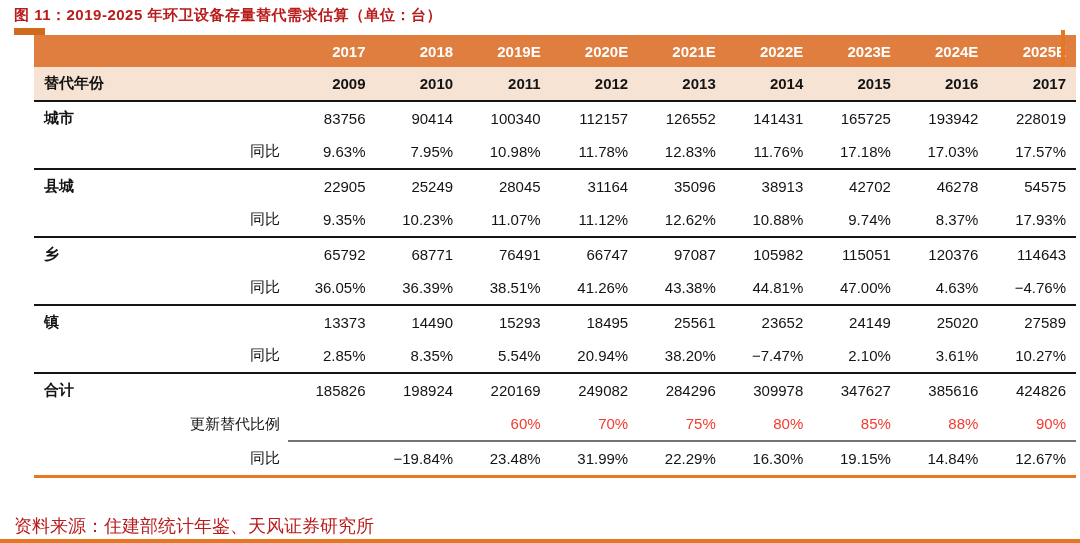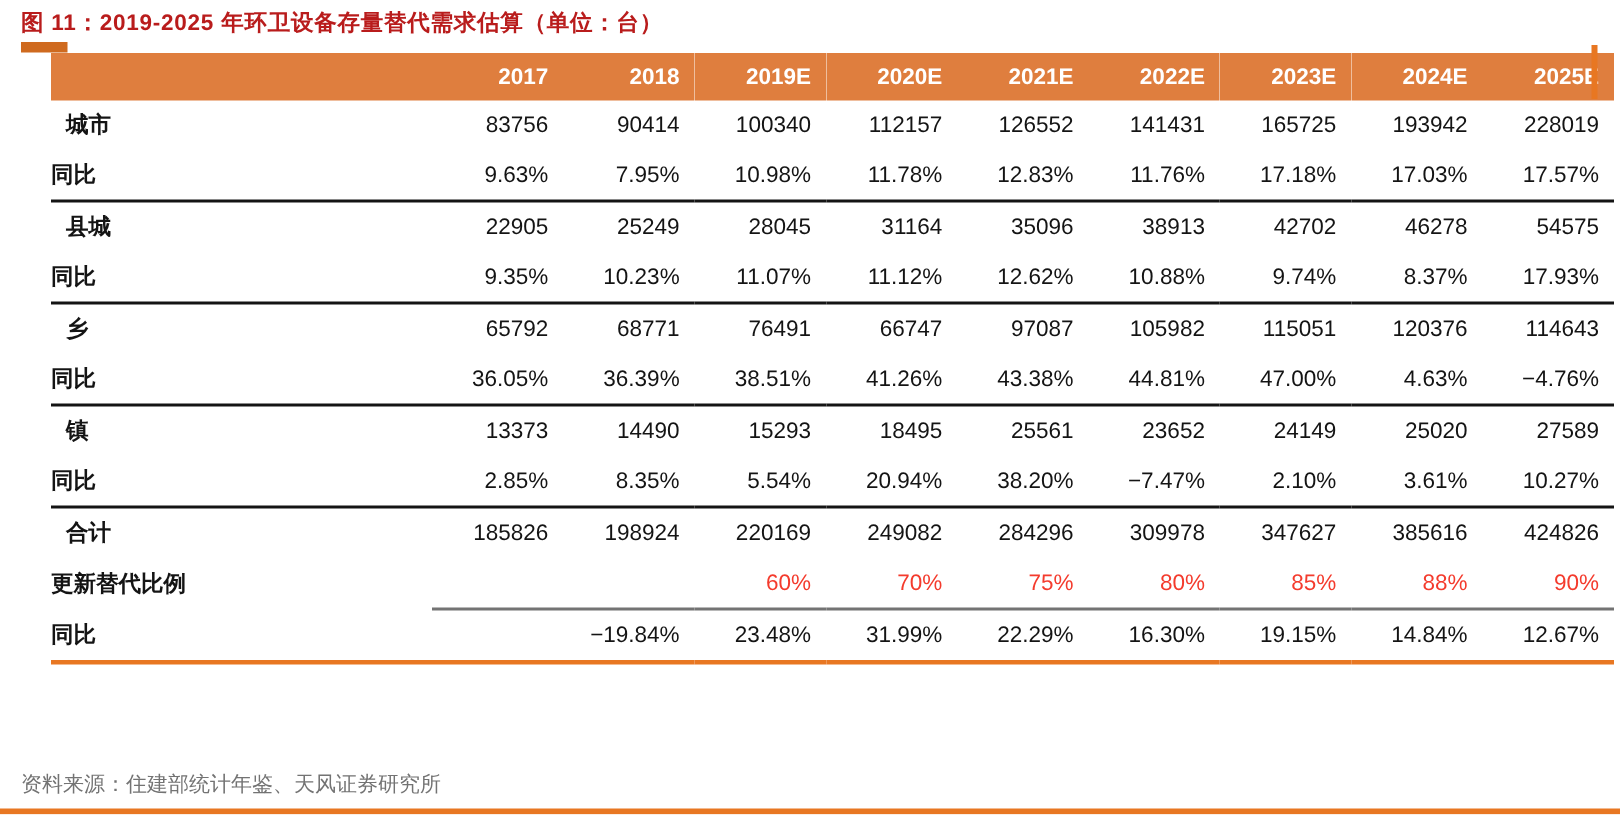--- a/index.html
+++ b/index.html
@@ -82,37 +82,37 @@
     font-weight: normal;
   }
 
   th.lbl.left, td.lbl.left {
     text-align: left;
     padding-left: 10px;
     padding-right: 0;
     font-weight: bold;
   }
   td.lbl.right {
-    text-align: left;
+    text-align: right;
     padding-right: 8px;
-    font-weight: bold;
+    font-weight: normal;
   }
 
   tr.sec-end td { border-bottom: 2px solid #141414; }
   tr.partial td.val { border-bottom: 2px solid #737373; }
   tr.last-row td { border-bottom: 3px solid #e87722; }
 
   td.red { color: #f43b2d; }
 
   .source {
     position: absolute;
     left: 14px;
     top: 514px;
-    font-size: 14px;
-    color: #737373;
+    font-size: 18px;
+    color: #b91c1c;
     white-space: nowrap;
   }
 
   .bottom-bar {
     position: absolute;
     left: 0;
     bottom: 0;
     width: 1080px;
     height: 4px;
     background: #e87722;
@@ -146,20 +146,32 @@
           <th>2017</th>
           <th>2018</th>
           <th>2019E</th>
           <th>2020E</th>
           <th>2021E</th>
           <th>2022E</th>
           <th>2023E</th>
           <th>2024E</th>
           <th>2025E</th>
         </tr>
+      <tr class="rep-row" id="rep-row">
+          <th class="lbl left">替代年份</th>
+          <th>2009</th>
+          <th>2010</th>
+          <th>2011</th>
+          <th>2012</th>
+          <th>2013</th>
+          <th>2014</th>
+          <th>2015</th>
+          <th>2016</th>
+          <th>2017</th>
+        </tr>
     </thead>
     <tbody id="table-body">
         <tr>
           <td class="lbl left">城市</td>
           <td class="val">83756</td>
           <td class="val">90414</td>
           <td class="val">100340</td>
           <td class="val">112157</td>
           <td class="val">126552</td>
           <td class="val">141431</td>

